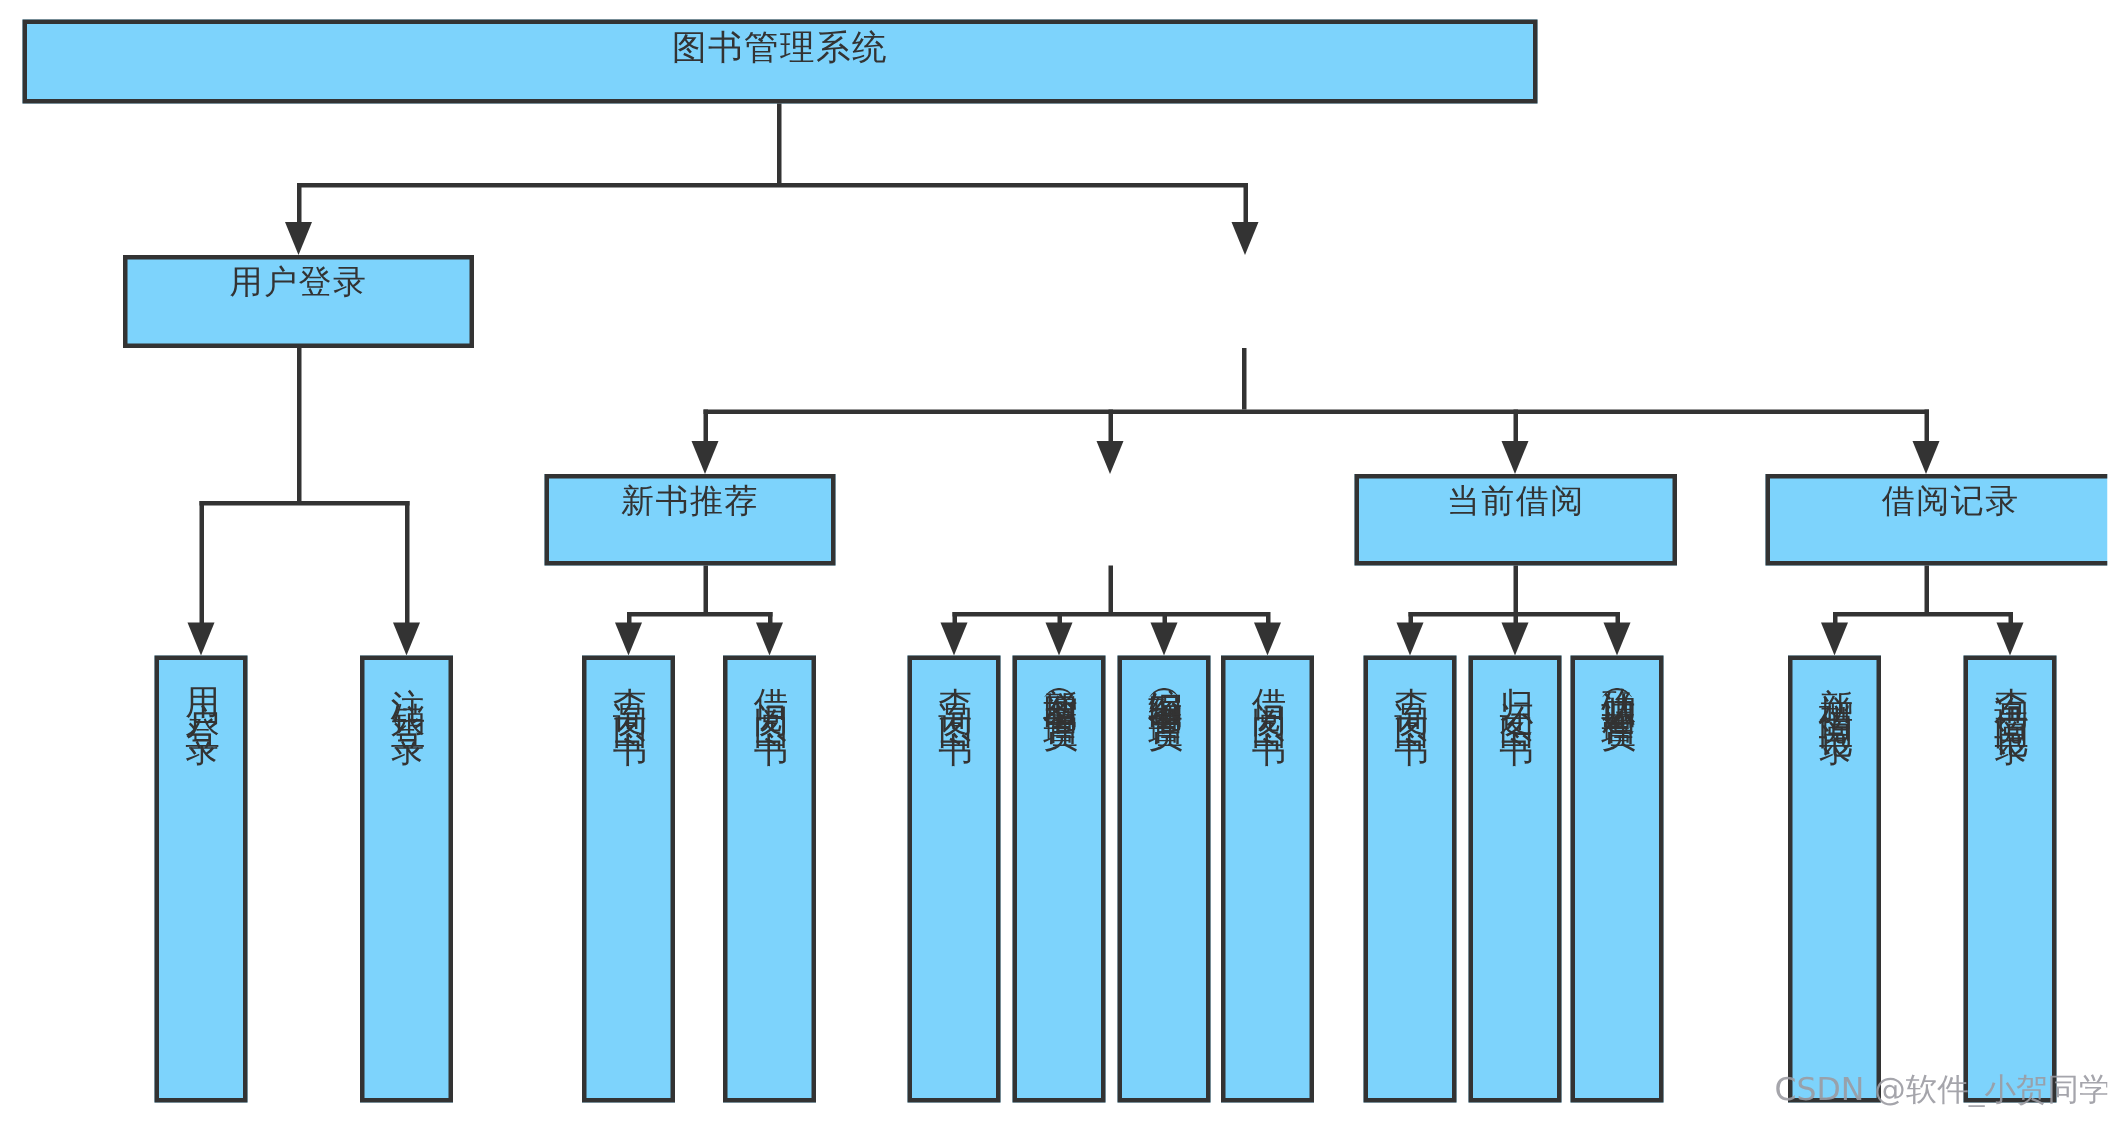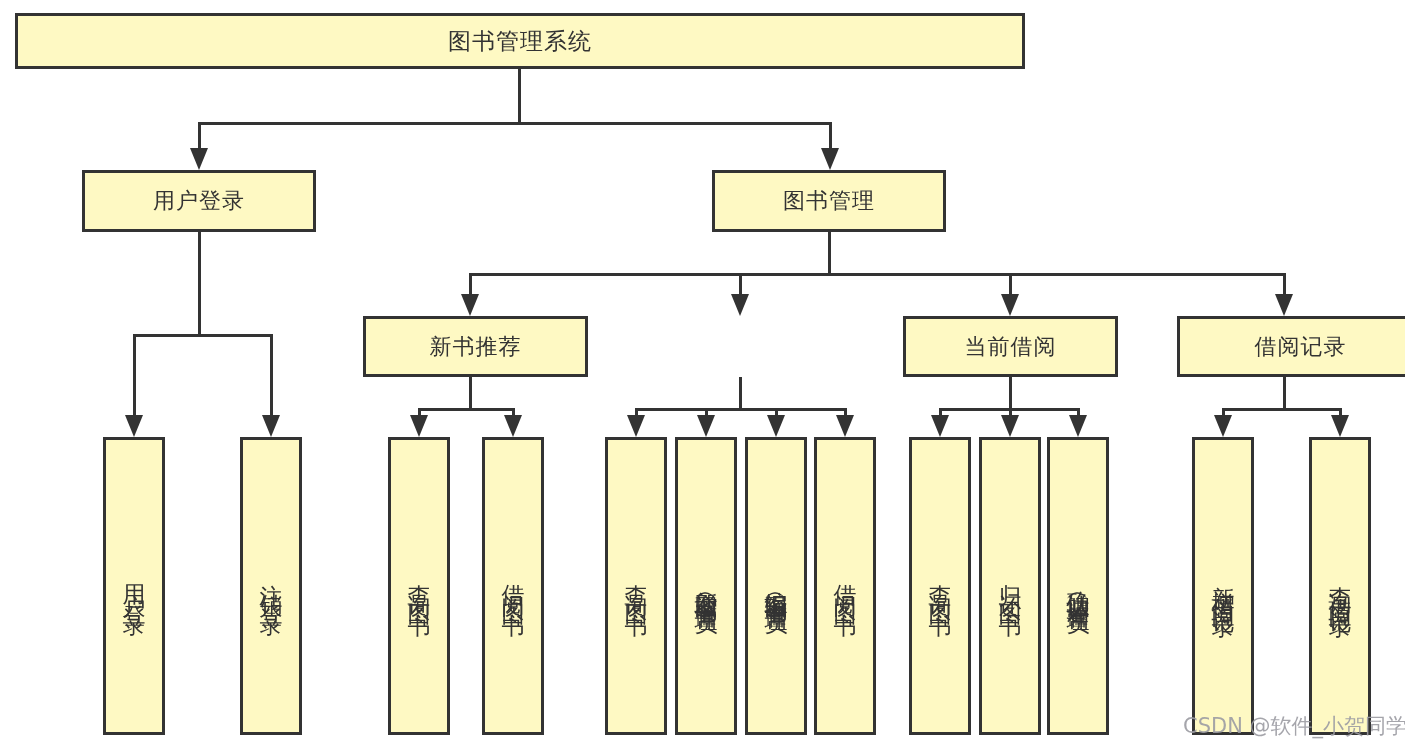--- a/index.html
+++ b/index.html
@@ -8,21 +8,21 @@
     --wm:#9c9ca3;
     --bg:#ffffff;
   }
   html,body{margin:0;padding:0;background:var(--bg);}
   .stage{
     position:relative;width:1405px;height:747px;background:var(--bg);overflow:hidden;
     font-family:"DejaVu Sans","Liberation Sans",sans-serif;color:var(--text);
   }
   .box{
     position:absolute;box-sizing:border-box;border:3px solid var(--line);
-    background:#fef9c3;display:flex;align-items:center;justify-content:center;
+    background:#7dd3fc;display:flex;justify-content:center;
   }
   .hbox{font-size:22px;letter-spacing:1px;}
   .rootbox{font-size:23px;letter-spacing:1px;}
   .vbox .vtext{
     writing-mode:vertical-rl;text-orientation:mixed;
     font-size:23px;line-height:1;color:var(--text);
   }
   .ls4{letter-spacing:10px;}
   .ls6{letter-spacing:6px;}
   .ls9{letter-spacing:3px;}
@@ -50,43 +50,40 @@
   <div class="vline" style="left:518px;top:69px;height:53px;"></div>
   <div class="hline" style="left:198px;top:122px;width:634px;"></div>
   <div class="vline" style="left:198px;top:122px;height:28px;"></div>
   <div class="arrow" style="left:190px;top:148px;"></div>
   <div class="vline" style="left:829px;top:122px;height:28px;"></div>
   <div class="arrow" style="left:821px;top:148px;"></div>
 
   <div class="box hbox" style="left:82px;top:170px;width:234px;height:62px;">
     <span>用户登录</span>
   </div>
-  <div class="box hbox" style="left:712px;top:170px;width:234px;height:62px;">
-    <span>图书管理</span>
-  </div>
 
   <div class="vline" style="left:198px;top:232px;height:102px;"></div>
   <div class="hline" style="left:133px;top:334px;width:140px;"></div>
   <div class="vline" style="left:133px;top:334px;height:82px;"></div>
   <div class="arrow" style="left:125px;top:415px;"></div>
   <div class="vline" style="left:270px;top:334px;height:82px;"></div>
   <div class="arrow" style="left:262px;top:415px;"></div>
 
   <div class="vline" style="left:828px;top:232px;height:41px;"></div>
   <div class="hline" style="left:469px;top:273px;width:817px;"></div>
   <div class="vline" style="left:469px;top:273px;height:21px;"></div>
   <div class="arrow" style="left:461px;top:294px;"></div>
   <div class="vline" style="left:739px;top:273px;height:21px;"></div>
   <div class="arrow" style="left:731px;top:294px;"></div>
   <div class="vline" style="left:1009px;top:273px;height:21px;"></div>
   <div class="arrow" style="left:1001px;top:294px;"></div>
   <div class="vline" style="left:1283px;top:273px;height:21px;"></div>
   <div class="arrow" style="left:1275px;top:294px;"></div>
 
-  <div class="box hbox" style="left:363px;top:316px;width:225px;height:61px;">
+  <div class="box hbox" style="left:363px;top:316px;width:194px;height:61px;">
     <span>新书推荐</span>
   </div>
   <div class="box hbox" style="left:903px;top:316px;width:215px;height:61px;font-family:Liberation Mono, monospace;">
     <span>当前借阅</span>
   </div>
   <div class="box hbox" style="left:1177px;top:316px;width:247px;height:61px;">
     <span>借阅记录</span>
   </div>
 
   <div class="vline" style="left:469px;top:377px;height:31px;"></div>

